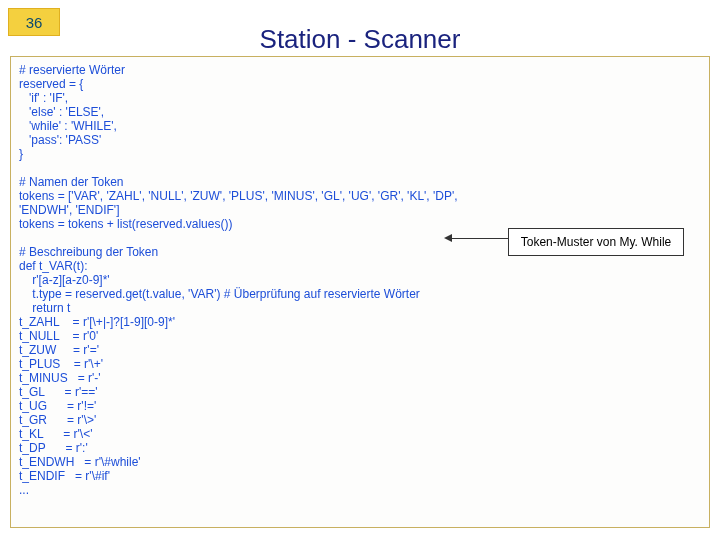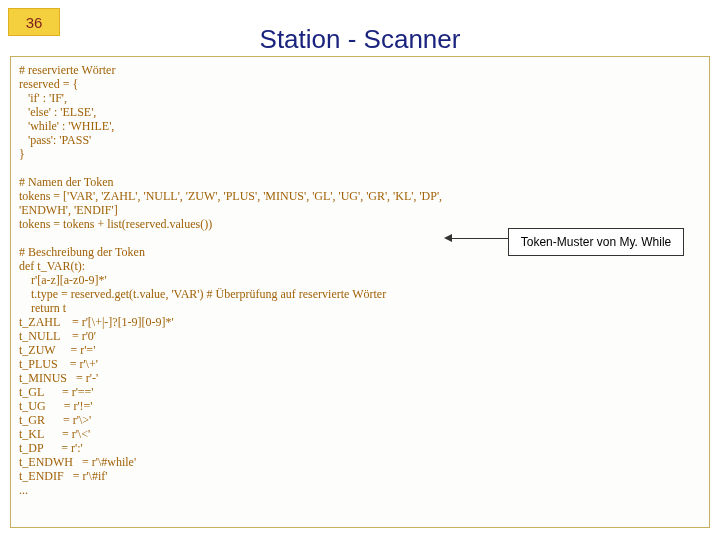--- a/index.html
+++ b/index.html
@@ -27,21 +27,21 @@
     top: 8px;
     width: 52px;
     height: 28px;
     background: #f4d03f; 
     border: 1px solid #e0b020;
     box-sizing: border-box;
     display: flex;
     align-items: center;
     justify-content: center;
     font-size: 15px;
-    color: #7f1d1d;
+    color: #0c4a6e;
   }
   .title {
     position: absolute;
     left: 0;
     right: 0;
     top: 2px;
     text-align: center;
     font-size: 26px;
     color: #1a237e;
     font-weight: 400;
@@ -50,24 +50,24 @@
   .codebox {
     position: absolute;
     left: 10px;
     top: 56px;
     width: 700px;
     height: 472px;
     border: 1px solid #c8b060;
     background: #fdfdfc;
     box-sizing: border-box;
     padding: 6px 8px;
-    font-family: Liberation Serif, serif;
+    font-family: Liberation Sans, sans-serif;
     font-size: 12px;
     line-height: 14px;
-    color: #a16207;
+    color: #1d4ed8;
     white-space: pre;
     overflow: hidden;
   }
   .callout {
     position: absolute;
     right: 36px;
     top: 228px;
     width: 176px;
     height: 28px;
     background: #fff;

